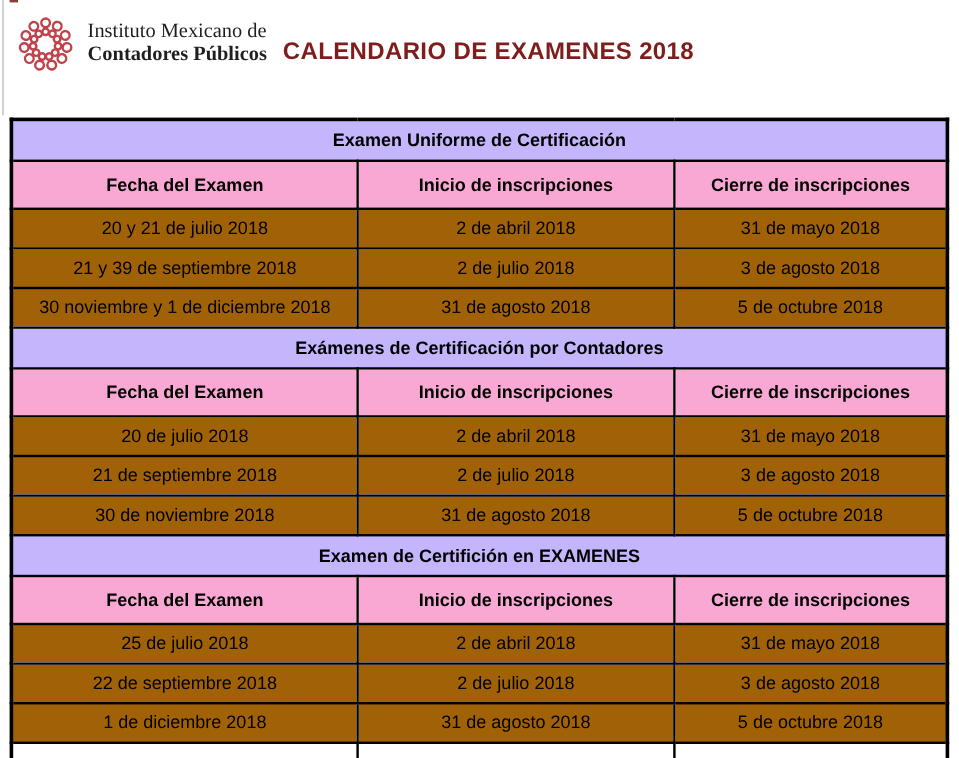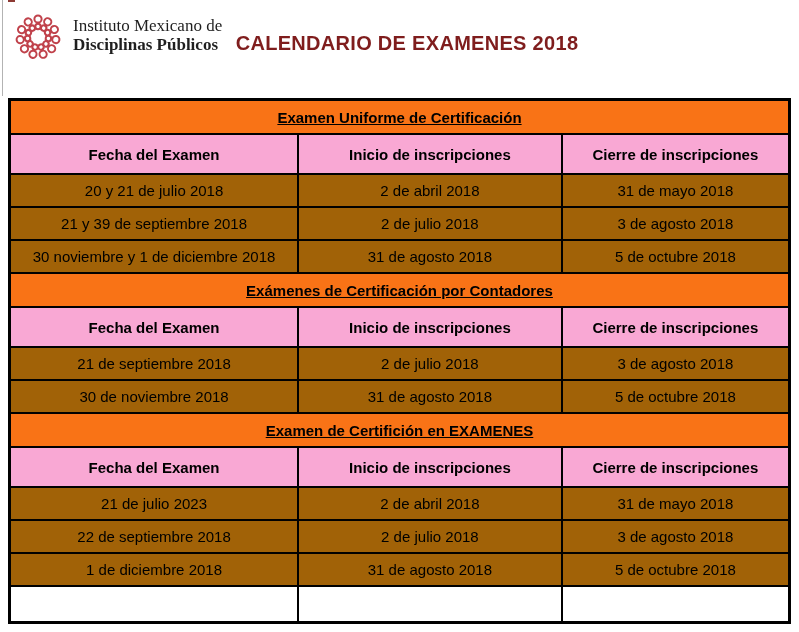--- a/index.html
+++ b/index.html
@@ -46,21 +46,21 @@
     border-collapse: collapse; table-layout: fixed;
     border: 3px solid #000;
   }
   table.cal td {
     border: 2px solid #000;
     text-align: center; vertical-align: middle;
     font-size: 15px; color: #000;
     padding: 0 2px;
     overflow: hidden; white-space: nowrap;
   }
-  td.section  { background: #f97316; font-weight: bold; height: 32px; text-decoration: underline; }
+  td.section  { background: #c4b5fd; font-weight: bold; height: 32px; }
   td.colhead  { background: #f9a8d4; font-weight: bold; height: 38px; }
   td.data     { background: #a16207; height: 31px; }
   tr.cut td   { background: #ffffff; height: 34px; border-bottom: none; }
 </style>
 </head>
 <body>
 
 <div class="header">
   <div class="edge-line"></div>
   <div class="scan-artifact"></div>
@@ -109,21 +109,21 @@
             <circle cx="28" cy="18.5" r="2.7"></circle>
           </g>
         <g transform="rotate(327,28,29)">
             <circle cx="28" cy="11" r="3.6"></circle>
             <circle cx="28" cy="18.5" r="2.7"></circle>
           </g>
       </g>
     </svg>
     <div class="logo-text">
       <div class="l1">Instituto Mexicano de</div>
-      <div class="l2">Disciplinas Públicos</div>
+      <div class="l2">Contadores Públicos</div>
     </div>
   </div>
 
   <div class="page-title">CALENDARIO DE EXAMENES 2018</div>
 </div>
 
 <table class="cal">
   <colgroup>
       <col style="width:37%">
       <col style="width:33.8%">
@@ -157,40 +157,45 @@
 
   <tr>
     <td class="section" colspan="3">Exámenes de Certificación por Contadores</td>
   </tr>
   <tr>
     <td class="colhead">Fecha del Examen</td>
     <td class="colhead">Inicio de inscripciones</td>
     <td class="colhead">Cierre de inscripciones</td>
   </tr>
   <tr>
+    <td class="data">20 de julio 2018</td>
+    <td class="data">2 de abril 2018</td>
+    <td class="data">31 de mayo 2018</td>
+  </tr>
+  <tr>
     <td class="data">21 de septiembre 2018</td>
     <td class="data">2 de julio 2018</td>
     <td class="data">3 de agosto 2018</td>
   </tr>
   <tr>
     <td class="data">30 de noviembre 2018</td>
     <td class="data">31 de agosto 2018</td>
     <td class="data">5 de octubre 2018</td>
   </tr>
 
   <tr>
     <td class="section" colspan="3">Examen de Certifición en EXAMENES</td>
   </tr>
   <tr>
     <td class="colhead">Fecha del Examen</td>
     <td class="colhead">Inicio de inscripciones</td>
     <td class="colhead">Cierre de inscripciones</td>
   </tr>
   <tr>
-    <td class="data">21 de julio 2023</td>
+    <td class="data">25 de julio 2018</td>
     <td class="data">2 de abril 2018</td>
     <td class="data">31 de mayo 2018</td>
   </tr>
   <tr>
     <td class="data">22 de septiembre 2018</td>
     <td class="data">2 de julio 2018</td>
     <td class="data">3 de agosto 2018</td>
   </tr>
   <tr>
     <td class="data">1 de diciembre 2018</td>

